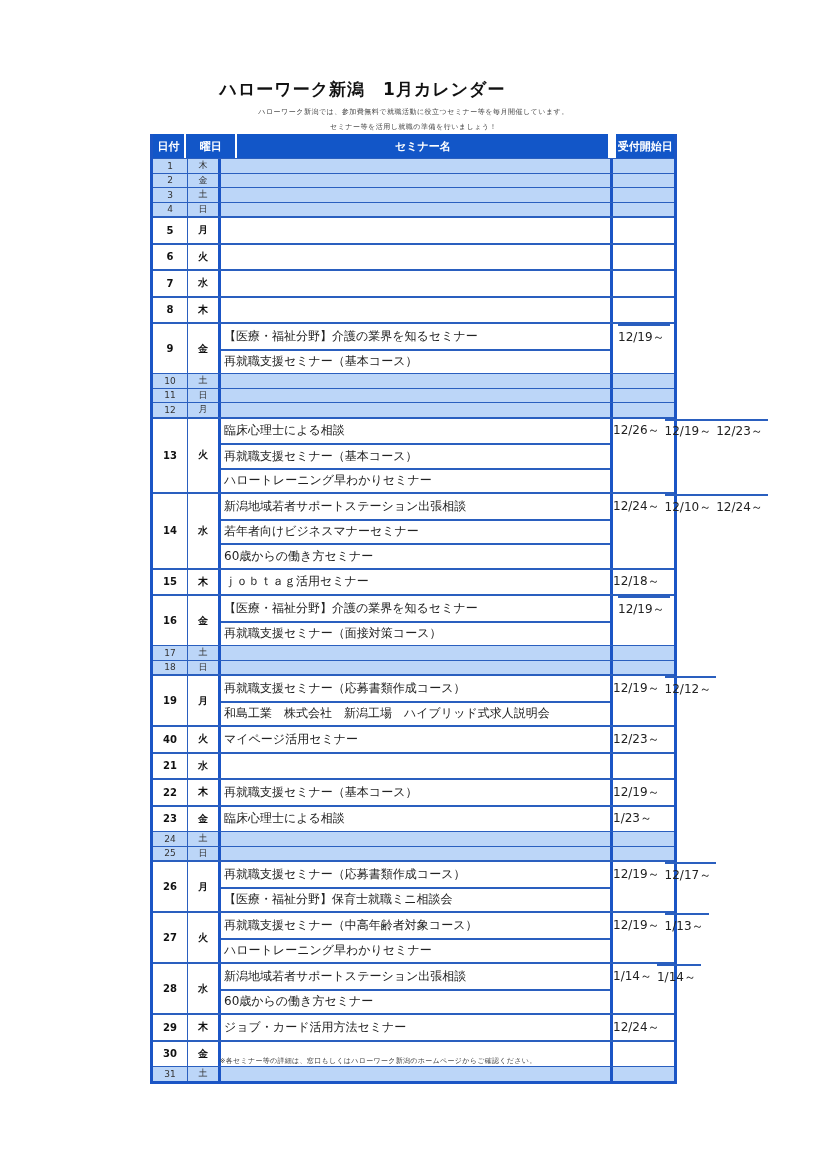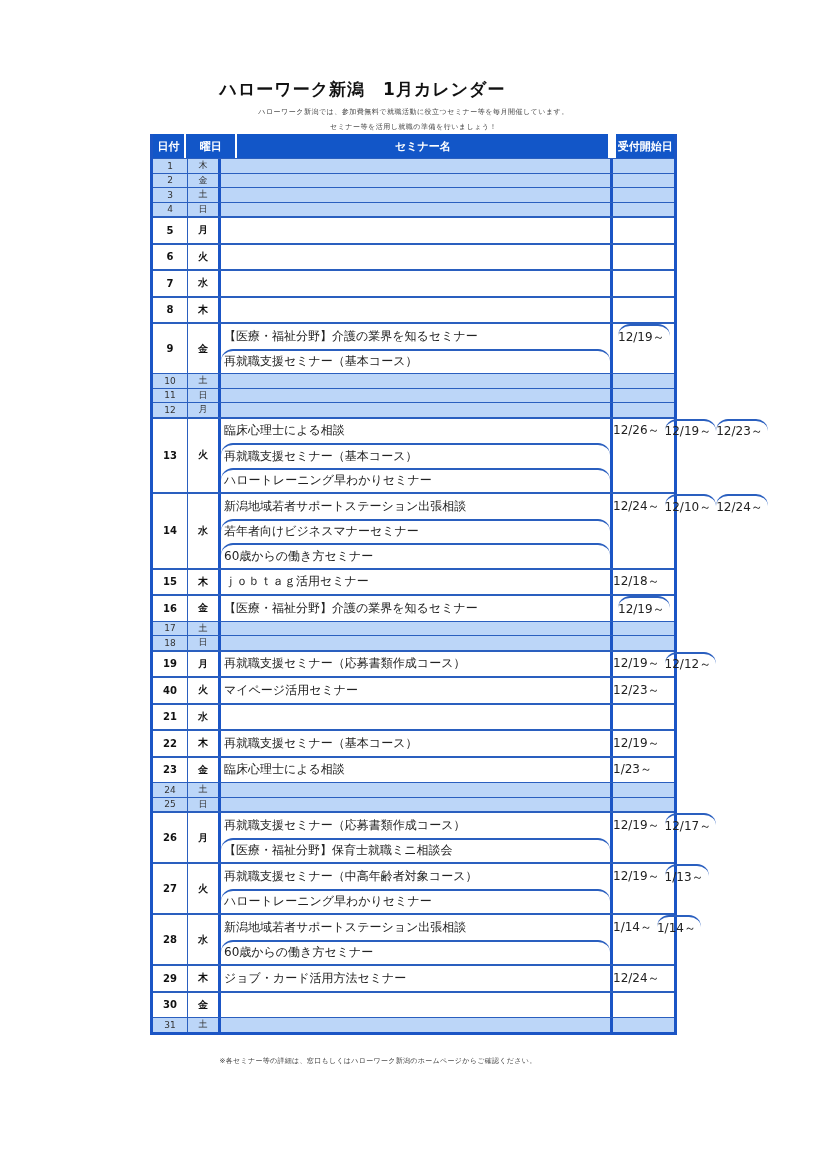--- a/index.html
+++ b/index.html
@@ -21,21 +21,21 @@
   .hdr .c1, .hdr .c2, .hdr .c3, .hdr .c4 { }
   .row { display:flex; box-sizing:border-box; border-top:2px solid #2a5fbf; }
   .row.we { background:#bcd6f8; height:14.5px; border-top:1.5px solid #2a5fbf; }
   .cell { box-sizing:border-box; display:flex; align-items:center; }
   .row .c1 { width:35px; justify-content:center; border-right:1.5px solid #2a5fbf; }
   .row .c2 { width:33px; justify-content:center; border-right:3px solid #1b55c5; }
   .row .c3 { width:392px; flex-direction:column; align-items:stretch; border-right:3px solid #1b55c5; }
   .row .c4 { width:58px; align-items:stretch; }
   .we .c1, .we .c2 { font-size:9px; color:#333; }
   .wd .c1, .wd .c2 { font-size:10px; font-weight:bold; color:#111; }
-  .sr { height:24.5px; display:flex; align-items:center; font-size:12px; color:#222; padding-left:3px; box-sizing:border-box; white-space:nowrap;border-radius:12px; }
+  .sr { height:24.5px; display:flex; align-items:center; font-size:12px; color:#222; padding-left:3px; box-sizing:border-box; white-space:nowrap; }
   .sr + .sr { border-top:2px solid #2a5fbf; }
   .c4 .sr { justify-content:flex-end; padding-right:5px; padding-left:0; }
   .foot { position:absolute; top:1056px; left:0; width:756px; text-align:center; font-size:7px; color:#444; letter-spacing:0.3px; }
 </style>
 </head>
 <body>
 
 <div class="title">ハローワーク新潟　1月カレンダー</div>
 <div class="sub sub1">ハローワーク新潟では、参加費無料で就職活動に役立つセミナー等を毎月開催しています。</div>
 <div class="sub sub2">セミナー等を活用し就職の準備を行いましょう！</div>
@@ -178,20 +178,21 @@
         </div>
         <div class="cell c4">
           <div class="sr">12/18～</div>
         </div>
       </div>
       <div class="row wd">
         <div class="cell c1">16</div>
         <div class="cell c2">金</div>
         <div class="cell c3">
           <div class="sr">【医療・福祉分野】介護の業界を知るセミナー</div>
+          <div class="sr">再就職支援セミナー（面接対策コース）</div>
         </div>
         <div class="cell c4">
           <div class="sr"></div>
           <div class="sr">12/19～</div>
         </div>
       </div>
       <div class="row we">
         <div class="cell c1">17</div>
         <div class="cell c2">土</div>
         <div class="cell c3"></div>
@@ -201,20 +202,21 @@
         <div class="cell c1">18</div>
         <div class="cell c2">日</div>
         <div class="cell c3"></div>
         <div class="cell c4"></div>
       </div>
       <div class="row wd">
         <div class="cell c1">19</div>
         <div class="cell c2">月</div>
         <div class="cell c3">
           <div class="sr">再就職支援セミナー（応募書類作成コース）</div>
+          <div class="sr">和島工業　株式会社　新潟工場　ハイブリッド式求人説明会</div>
         </div>
         <div class="cell c4">
           <div class="sr">12/19～</div>
           <div class="sr">12/12～</div>
         </div>
       </div>
       <div class="row wd">
         <div class="cell c1">40</div>
         <div class="cell c2">火</div>
         <div class="cell c3">

